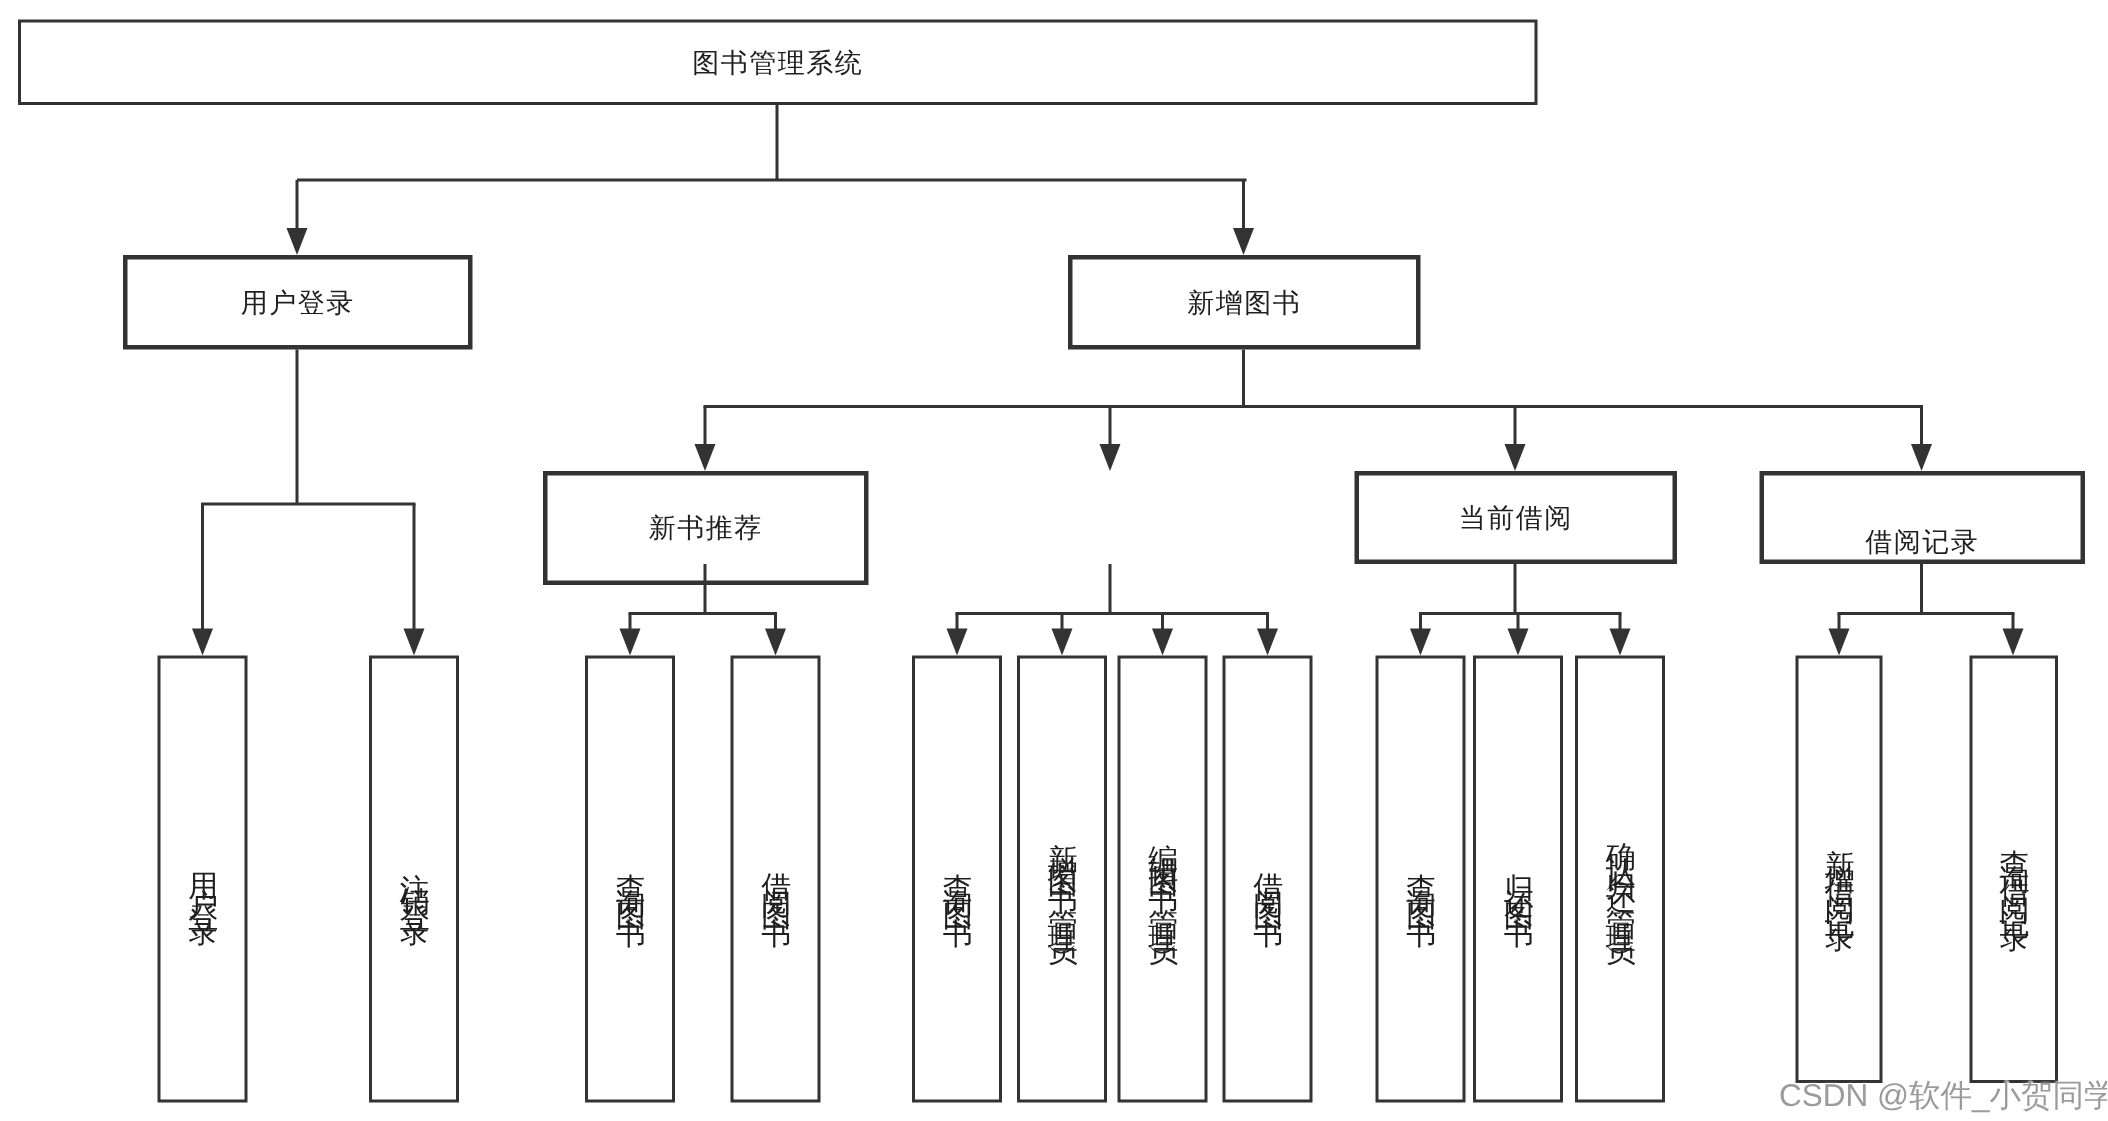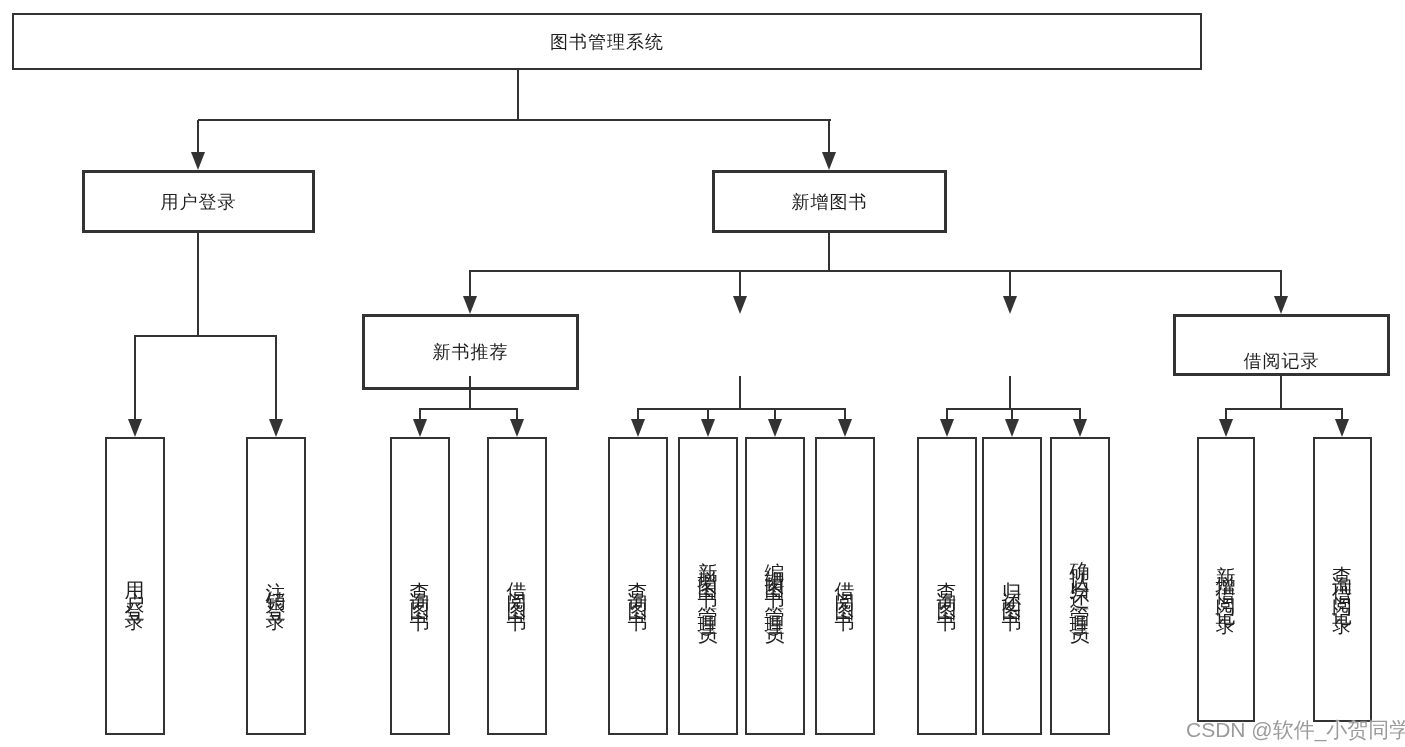--- a/index.html
+++ b/index.html
@@ -31,33 +31,36 @@
   .watermark{
     position:absolute;left:1186px;top:716px;font-size:21px;color:#9b9b9b;z-index:6;
     white-space:nowrap;text-shadow:0 0 2px #fff,1px 1px 1px #fff;
   }
 </style>
 </head>
 <body>
 
 <div class="stage">
 
-  <div class="hbox thin" style="left:12px;top:13px;width:1190px;height:57px;">
+  <div class="hbox thin" style="left:12px;top:13px;width:1013px;height:57px;">
     <span class="hlabel">图书管理系统</span>
   </div>
 
   <div class="hbox" style="left:82px;top:170px;width:233px;height:63px;">
     <span class="hlabel">用户登录</span>
   </div>
   <div class="hbox" style="left:712px;top:170px;width:235px;height:63px;">
     <span class="hlabel">新增图书</span>
   </div>
 
   <div class="hbox" style="left:362px;top:314px;width:217px;height:76px;">
     <span class="hlabel">新书推荐</span>
+  </div>
+  <div class="hbox" style="left:903px;top:314px;width:215px;height:62px;">
+    <span class="hlabel">当前借阅</span>
   </div>
   <div class="hbox" style="left:1173px;top:314px;width:217px;height:62px;align-items:flex-end;">
     <span class="hlabel">借阅记录</span>
   </div>
 
   <div class="leaf" style="left:105px;top:437px;width:60px;height:298px;">
     <span class="vlabel">用户登录</span>
   </div>
   <div class="leaf" style="left:246px;top:437px;width:60px;height:298px;">
     <span class="vlabel">注销登录</span>

